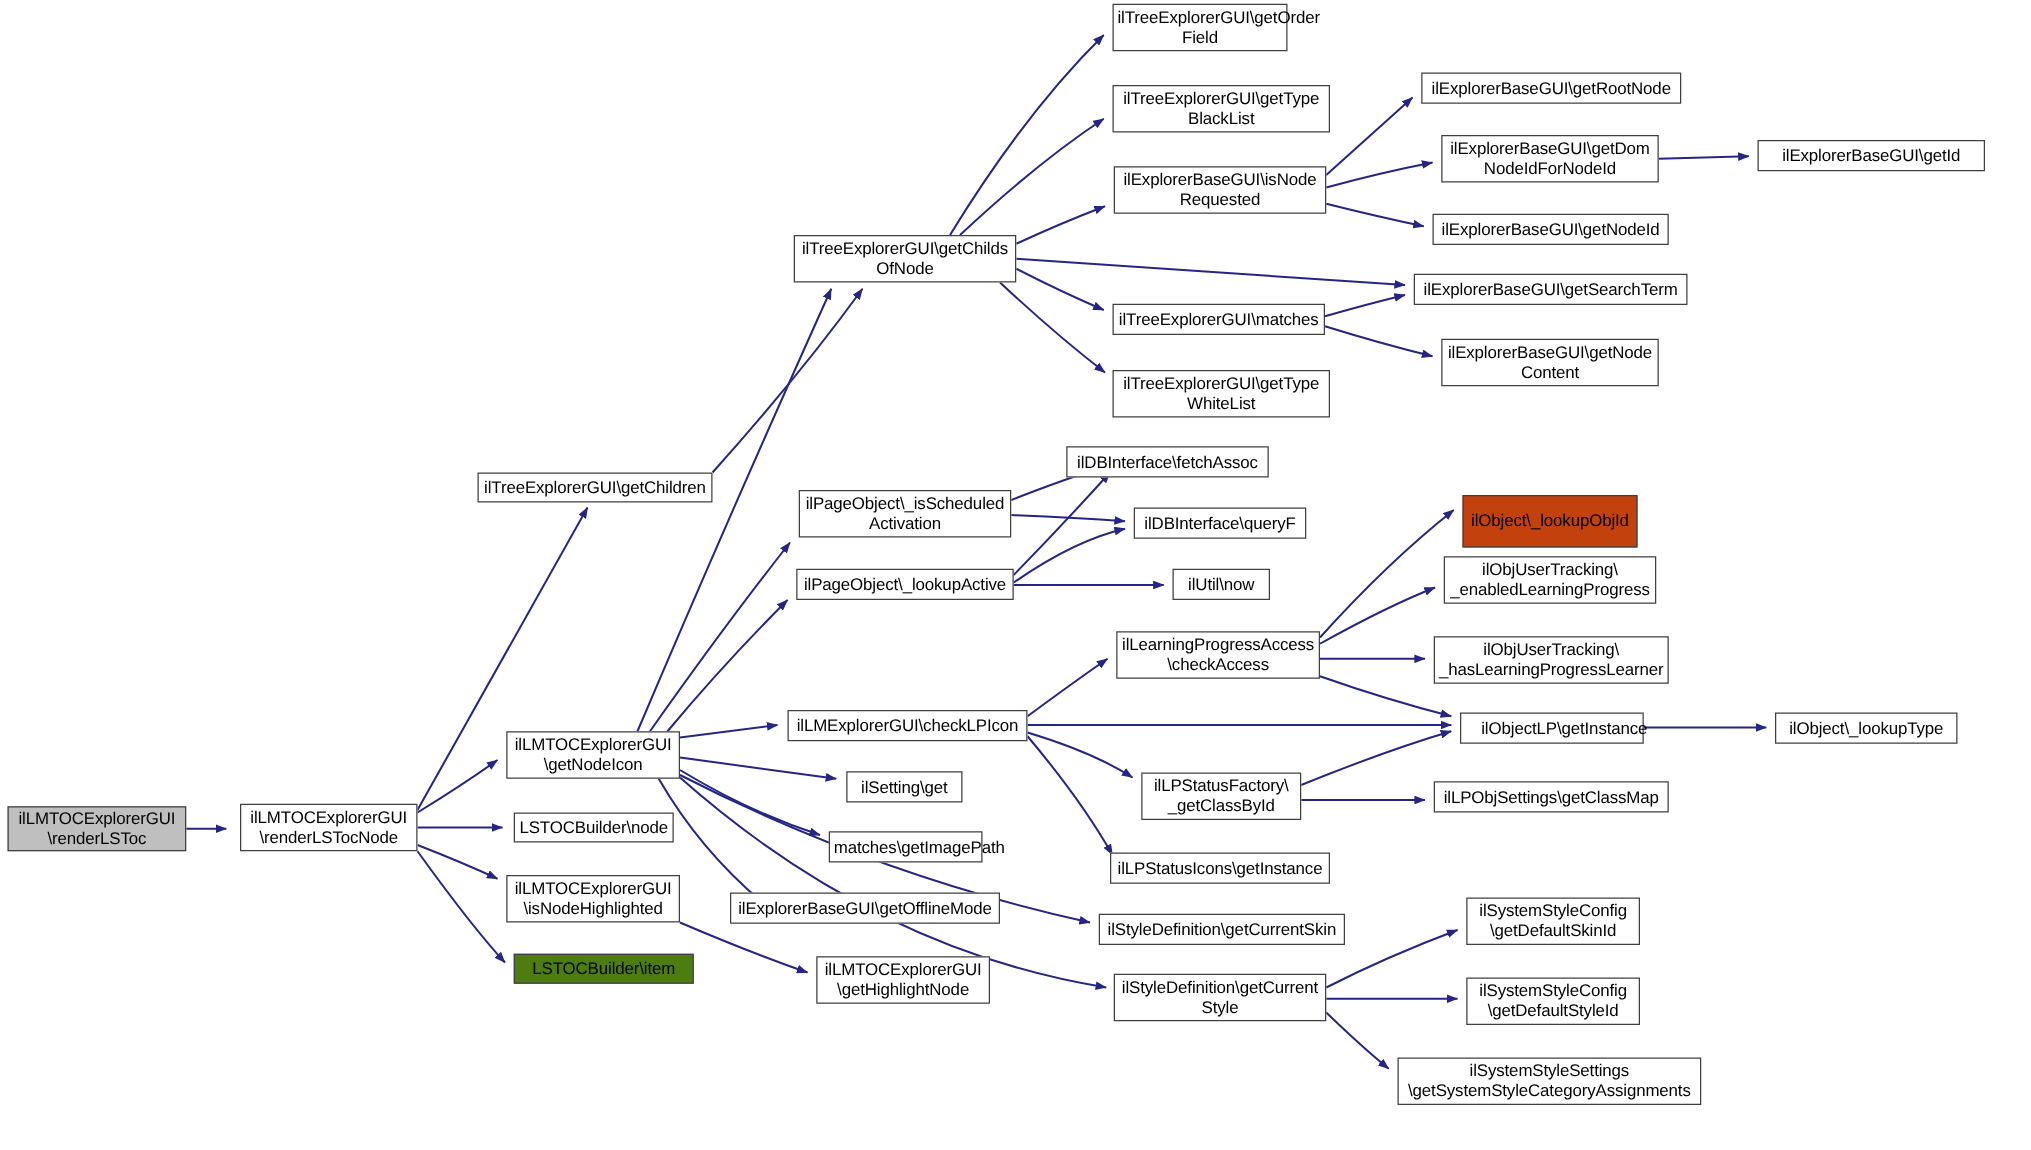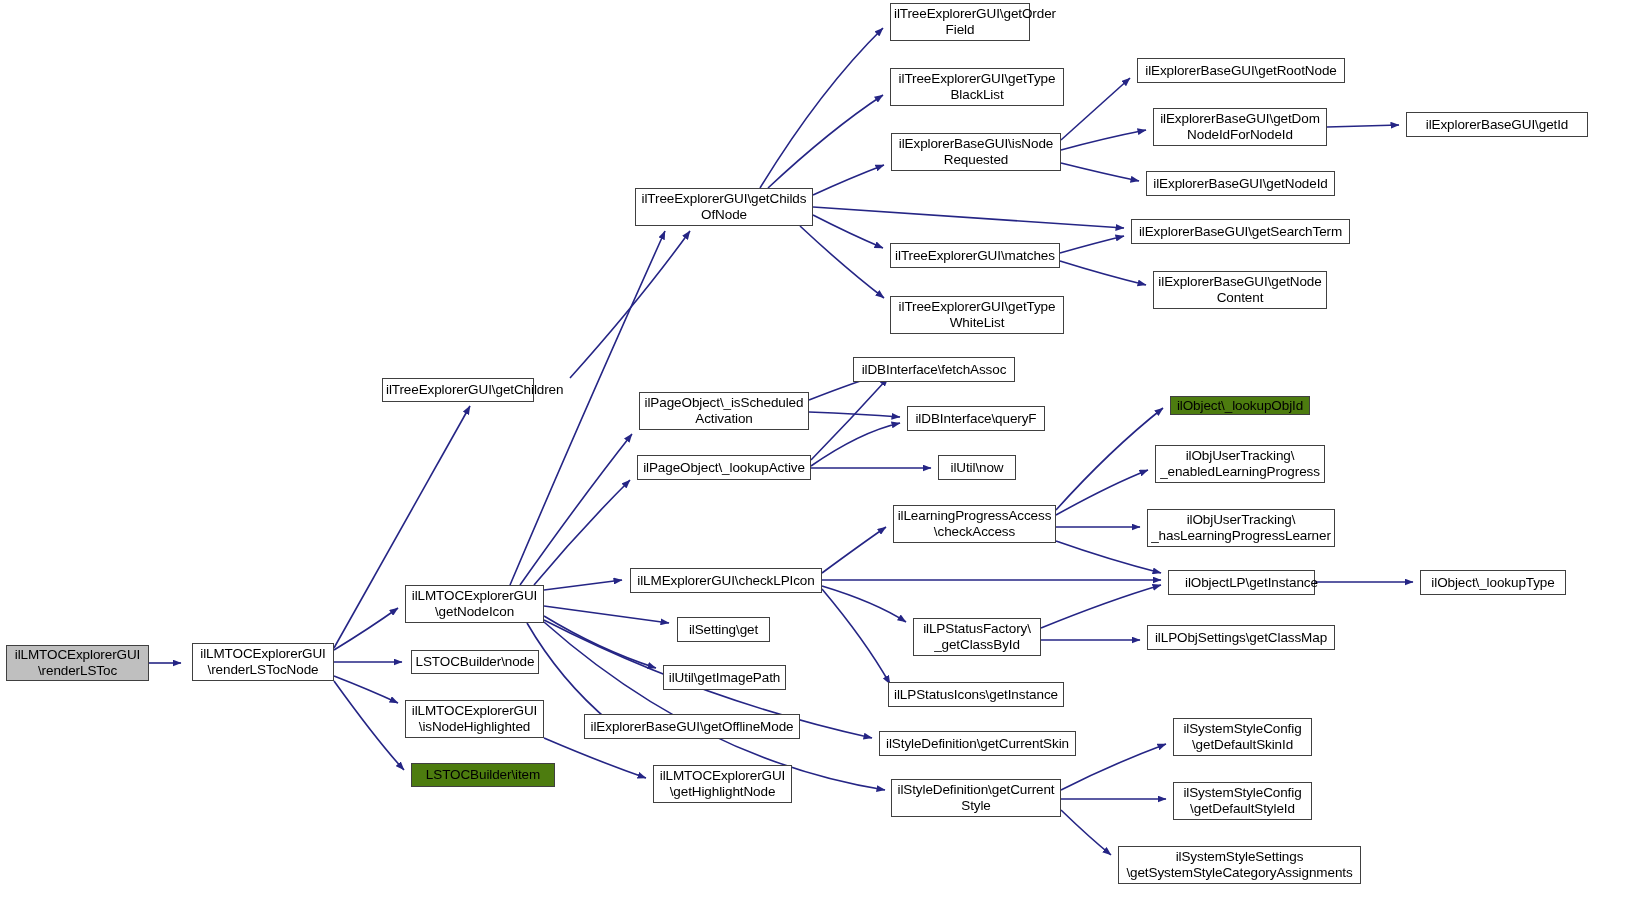--- a/index.html
+++ b/index.html
@@ -99,21 +99,21 @@
         <path d="M1061,790 Q1110,765 1166,744" fill="none" stroke="#252585" stroke-width="1.6" marker-end="url(#arrowhead)"></path>
         <path d="M1061,799 L1166,799" fill="none" stroke="#252585" stroke-width="1.6" marker-end="url(#arrowhead)"></path>
         <path d="M1061,810 Q1090,838 1111,855" fill="none" stroke="#252585" stroke-width="1.6" marker-end="url(#arrowhead)"></path>
       </g>
   </svg>
   <div id="node-layer">
       <div class="node root" style="left: 6px; top: 645px; width: 143px; height: 36px; background: rgb(191, 191, 191); border-color: rgb(64, 64, 64);"><span class="node-label">ilLMTOCExplorerGUI
 \renderLSToc</span></div>
       <div class="node" style="left: 192px; top: 643px; width: 142px; height: 38px; background: rgb(255, 255, 255); border-color: rgb(64, 64, 64);"><span class="node-label">ilLMTOCExplorerGUI
 \renderLSTocNode</span></div>
-      <div class="node" style="left: 382px; top: 378px; width: 152px; height: 24px; background: rgb(255, 255, 255); border-color: rgb(64, 64, 64); justify-content: flex-end;"><span class="node-label">ilTreeExplorerGUI\getChildren</span></div>
+      <div class="node" style="left: 382px; top: 378px; width: 188px; height: 24px; background: rgb(255, 255, 255); border-color: rgb(64, 64, 64); justify-content: flex-end;"><span class="node-label">ilTreeExplorerGUI\getChildren</span></div>
       <div class="node" style="left: 405px; top: 585px; width: 139px; height: 38px; background: rgb(255, 255, 255); border-color: rgb(64, 64, 64);"><span class="node-label">ilLMTOCExplorerGUI
 \getNodeIcon</span></div>
       <div class="node" style="left: 411px; top: 650px; width: 128px; height: 24px; background: rgb(255, 255, 255); border-color: rgb(64, 64, 64);"><span class="node-label">LSTOCBuilder\node</span></div>
       <div class="node" style="left: 405px; top: 700px; width: 139px; height: 38px; background: rgb(255, 255, 255); border-color: rgb(64, 64, 64);"><span class="node-label">ilLMTOCExplorerGUI
 \isNodeHighlighted</span></div>
       <div class="node" style="left: 411px; top: 763px; width: 144px; height: 24px; background: #4d7c0f; border-color: rgb(64, 64, 64);"><span class="node-label">LSTOCBuilder\item</span></div>
       <div class="node" style="left: 635px; top: 188px; width: 178px; height: 38px; background: rgb(255, 255, 255); border-color: rgb(64, 64, 64);"><span class="node-label">ilTreeExplorerGUI\getChilds
 OfNode</span></div>
       <div class="node" style="left: 890px; top: 3px; width: 140px; height: 38px; background: rgb(255, 255, 255); border-color: rgb(64, 64, 64);"><span class="node-label">ilTreeExplorerGUI\getOrder
 Field</span></div>
@@ -130,36 +130,36 @@
       <div class="node" style="left: 1146px; top: 171px; width: 189px; height: 25px; background: rgb(255, 255, 255); border-color: rgb(64, 64, 64);"><span class="node-label">ilExplorerBaseGUI\getNodeId</span></div>
       <div class="node" style="left: 1131px; top: 219px; width: 219px; height: 25px; background: rgb(255, 255, 255); border-color: rgb(64, 64, 64);"><span class="node-label">ilExplorerBaseGUI\getSearchTerm</span></div>
       <div class="node" style="left: 1153px; top: 271px; width: 174px; height: 38px; background: rgb(255, 255, 255); border-color: rgb(64, 64, 64);"><span class="node-label">ilExplorerBaseGUI\getNode
 Content</span></div>
       <div class="node" style="left: 1406px; top: 112px; width: 182px; height: 25px; background: rgb(255, 255, 255); border-color: rgb(64, 64, 64);"><span class="node-label">ilExplorerBaseGUI\getId</span></div>
       <div class="node" style="left: 639px; top: 392px; width: 170px; height: 38px; background: rgb(255, 255, 255); border-color: rgb(64, 64, 64);"><span class="node-label">ilPageObject\_isScheduled
 Activation</span></div>
       <div class="node" style="left: 637px; top: 455px; width: 174px; height: 25px; background: rgb(255, 255, 255); border-color: rgb(64, 64, 64);"><span class="node-label">ilPageObject\_lookupActive</span></div>
       <div class="node" style="left: 630px; top: 568px; width: 192px; height: 25px; background: rgb(255, 255, 255); border-color: rgb(64, 64, 64);"><span class="node-label">ilLMExplorerGUI\checkLPIcon</span></div>
       <div class="node" style="left: 677px; top: 617px; width: 93px; height: 25px; background: rgb(255, 255, 255); border-color: rgb(64, 64, 64);"><span class="node-label">ilSetting\get</span></div>
-      <div class="node" style="left: 663px; top: 665px; width: 123px; height: 25px; background: rgb(255, 255, 255); border-color: rgb(64, 64, 64);"><span class="node-label">ilUtil\getImagePath</span></div>
+      <div class="node" style="left: 663px; top: 665px; width: 123px; height: 25px; background: rgb(255, 255, 255); border-color: rgb(64, 64, 64);"><span class="node-label">matches\getImagePath</span></div>
       <div class="node" style="left: 584px; top: 714px; width: 216px; height: 25px; background: rgb(255, 255, 255); border-color: rgb(64, 64, 64);"><span class="node-label">ilExplorerBaseGUI\getOfflineMode</span></div>
       <div class="node" style="left: 653px; top: 765px; width: 139px; height: 38px; background: rgb(255, 255, 255); border-color: rgb(64, 64, 64);"><span class="node-label">ilLMTOCExplorerGUI
 \getHighlightNode</span></div>
       <div class="node" style="left: 853px; top: 357px; width: 162px; height: 25px; background: rgb(255, 255, 255); border-color: rgb(64, 64, 64);"><span class="node-label">ilDBInterface\fetchAssoc</span></div>
       <div class="node" style="left: 907px; top: 406px; width: 138px; height: 25px; background: rgb(255, 255, 255); border-color: rgb(64, 64, 64);"><span class="node-label">ilDBInterface\queryF</span></div>
       <div class="node" style="left: 938px; top: 455px; width: 78px; height: 25px; background: rgb(255, 255, 255); border-color: rgb(64, 64, 64);"><span class="node-label">ilUtil\now</span></div>
       <div class="node" style="left: 893px; top: 505px; width: 163px; height: 38px; background: rgb(255, 255, 255); border-color: rgb(64, 64, 64);"><span class="node-label">ilLearningProgressAccess
 \checkAccess</span></div>
       <div class="node" style="left: 913px; top: 618px; width: 128px; height: 38px; background: rgb(255, 255, 255); border-color: rgb(64, 64, 64);"><span class="node-label">ilLPStatusFactory\
 _getClassById</span></div>
       <div class="node" style="left: 888px; top: 682px; width: 176px; height: 25px; background: rgb(255, 255, 255); border-color: rgb(64, 64, 64);"><span class="node-label">ilLPStatusIcons\getInstance</span></div>
       <div class="node" style="left: 879px; top: 731px; width: 197px; height: 25px; background: rgb(255, 255, 255); border-color: rgb(64, 64, 64);"><span class="node-label">ilStyleDefinition\getCurrentSkin</span></div>
       <div class="node" style="left: 891px; top: 779px; width: 170px; height: 38px; background: rgb(255, 255, 255); border-color: rgb(64, 64, 64);"><span class="node-label">ilStyleDefinition\getCurrent
 Style</span></div>
-      <div class="node" style="left: 1170px; top: 396px; width: 140px; height: 19px; background: #4d7c0f; border-color: rgb(64, 64, 64);"><span class="node-label">ilObject\_lookupObjId</span></div>
+      <div class="node" style="left: 1170px; top: 396px; width: 140px; height: 42px; background: #c2410c; border-color: rgb(64, 64, 64);"><span class="node-label">ilObject\_lookupObjId</span></div>
       <div class="node" style="left: 1155px; top: 445px; width: 170px; height: 38px; background: rgb(255, 255, 255); border-color: rgb(64, 64, 64);"><span class="node-label">ilObjUserTracking\
 _enabledLearningProgress</span></div>
       <div class="node" style="left: 1147px; top: 509px; width: 188px; height: 38px; background: rgb(255, 255, 255); border-color: rgb(64, 64, 64);"><span class="node-label">ilObjUserTracking\
 _hasLearningProgressLearner</span></div>
       <div class="node" style="left: 1168px; top: 570px; width: 147px; height: 25px; background: rgb(255, 255, 255); border-color: rgb(64, 64, 64); padding-left: 16px;"><span class="node-label">ilObjectLP\getInstance</span></div>
       <div class="node" style="left: 1147px; top: 625px; width: 188px; height: 25px; background: rgb(255, 255, 255); border-color: rgb(64, 64, 64);"><span class="node-label">ilLPObjSettings\getClassMap</span></div>
       <div class="node" style="left: 1420px; top: 570px; width: 146px; height: 25px; background: rgb(255, 255, 255); border-color: rgb(64, 64, 64);"><span class="node-label">ilObject\_lookupType</span></div>
       <div class="node" style="left: 1173px; top: 718px; width: 139px; height: 38px; background: rgb(255, 255, 255); border-color: rgb(64, 64, 64);"><span class="node-label">ilSystemStyleConfig
 \getDefaultSkinId</span></div>
       <div class="node" style="left: 1173px; top: 782px; width: 139px; height: 38px; background: rgb(255, 255, 255); border-color: rgb(64, 64, 64);"><span class="node-label">ilSystemStyleConfig

